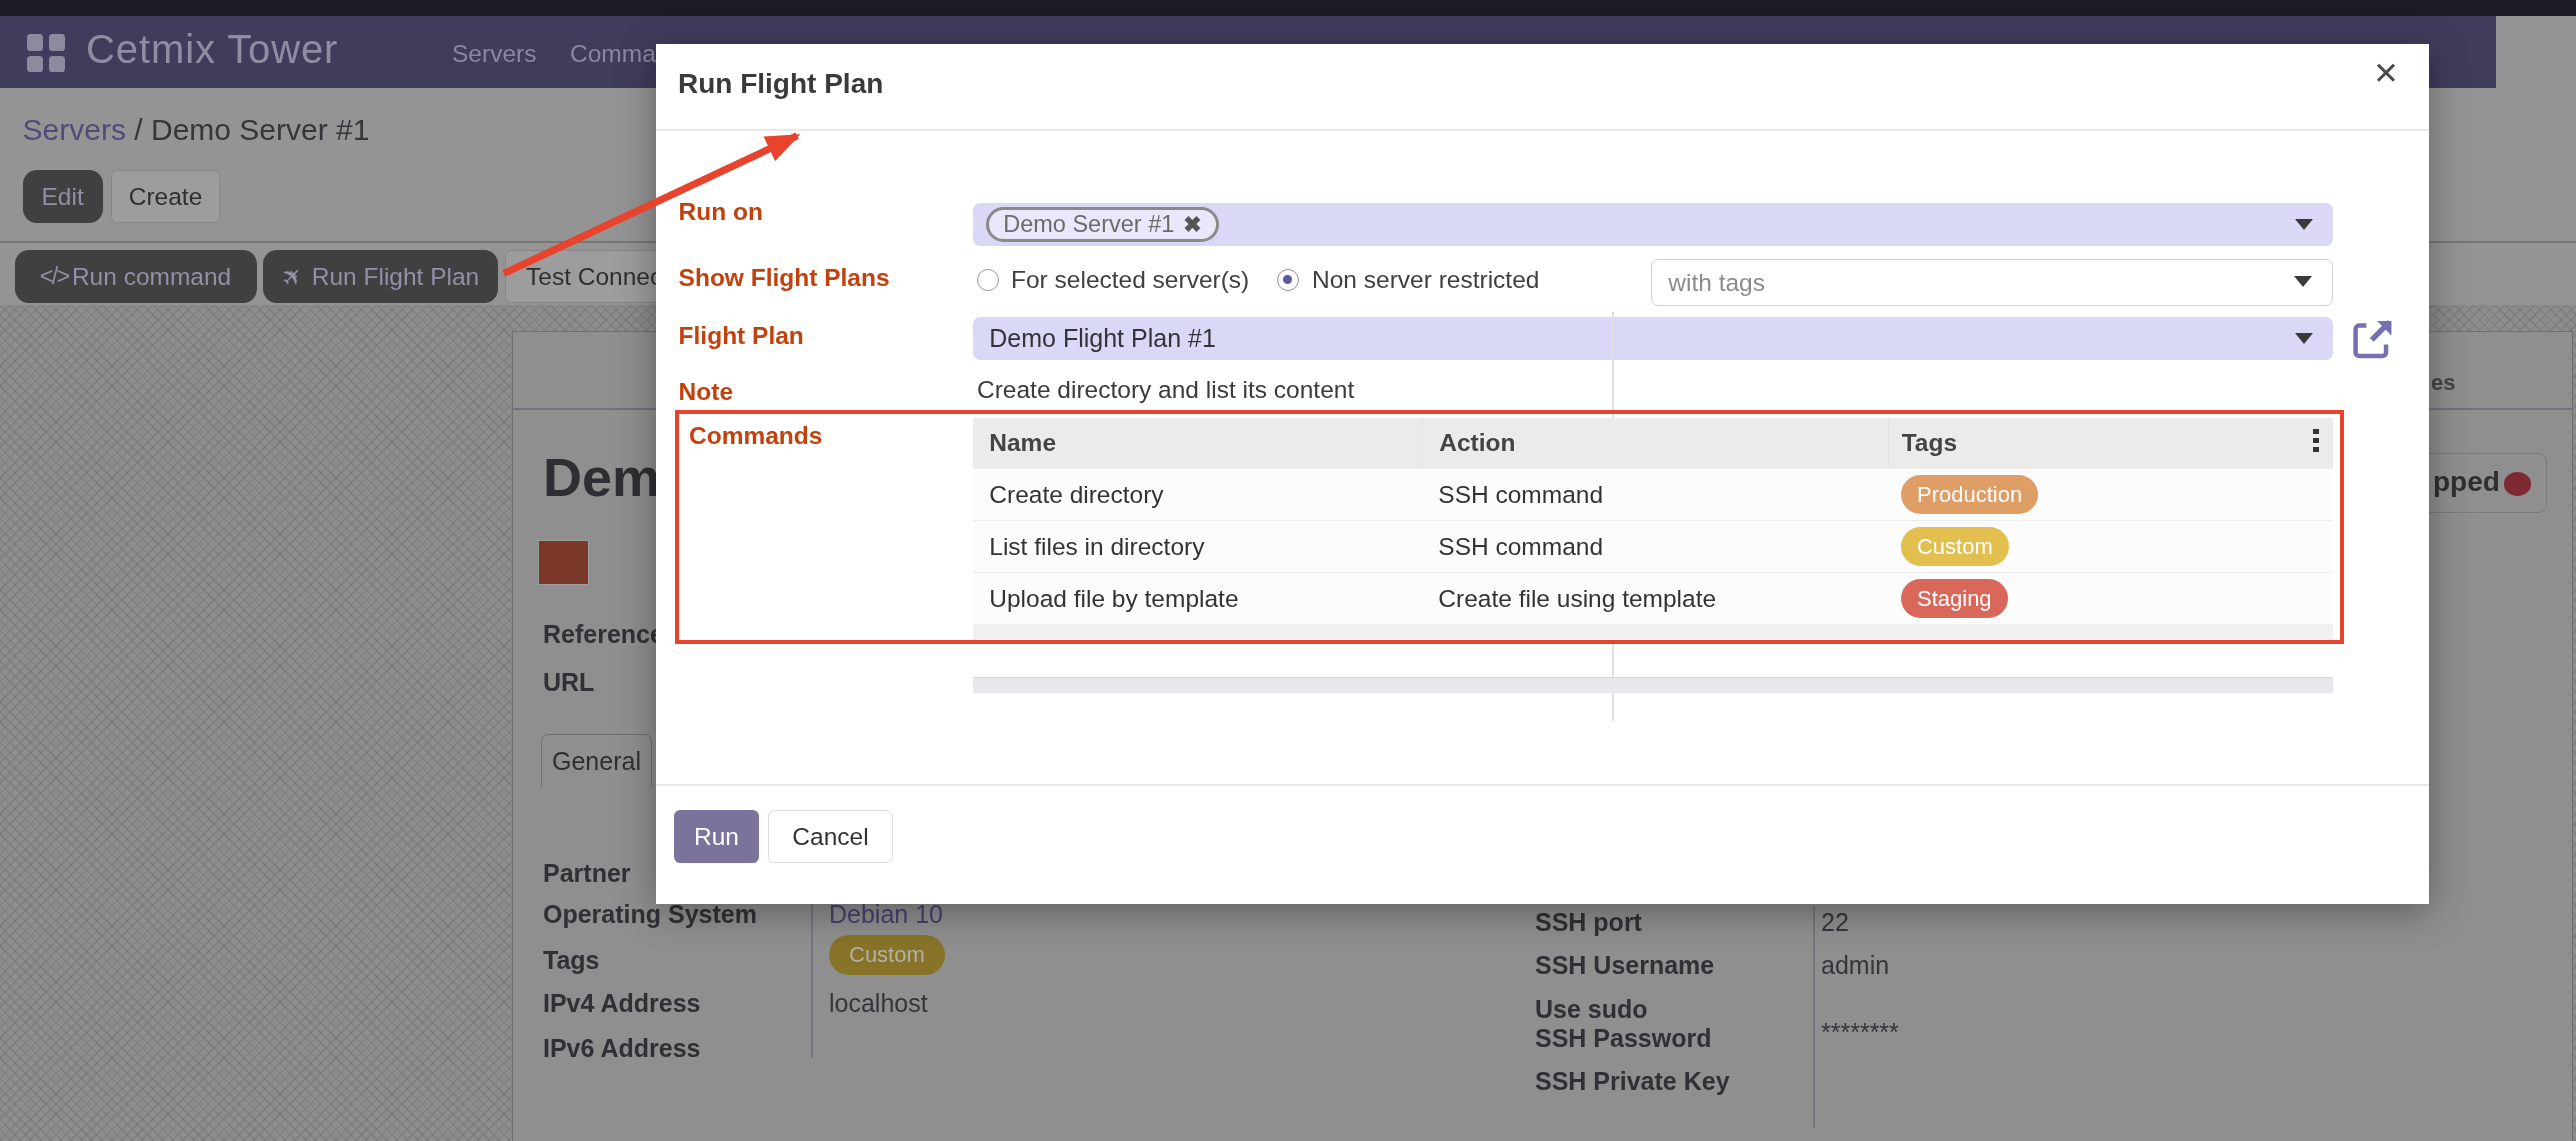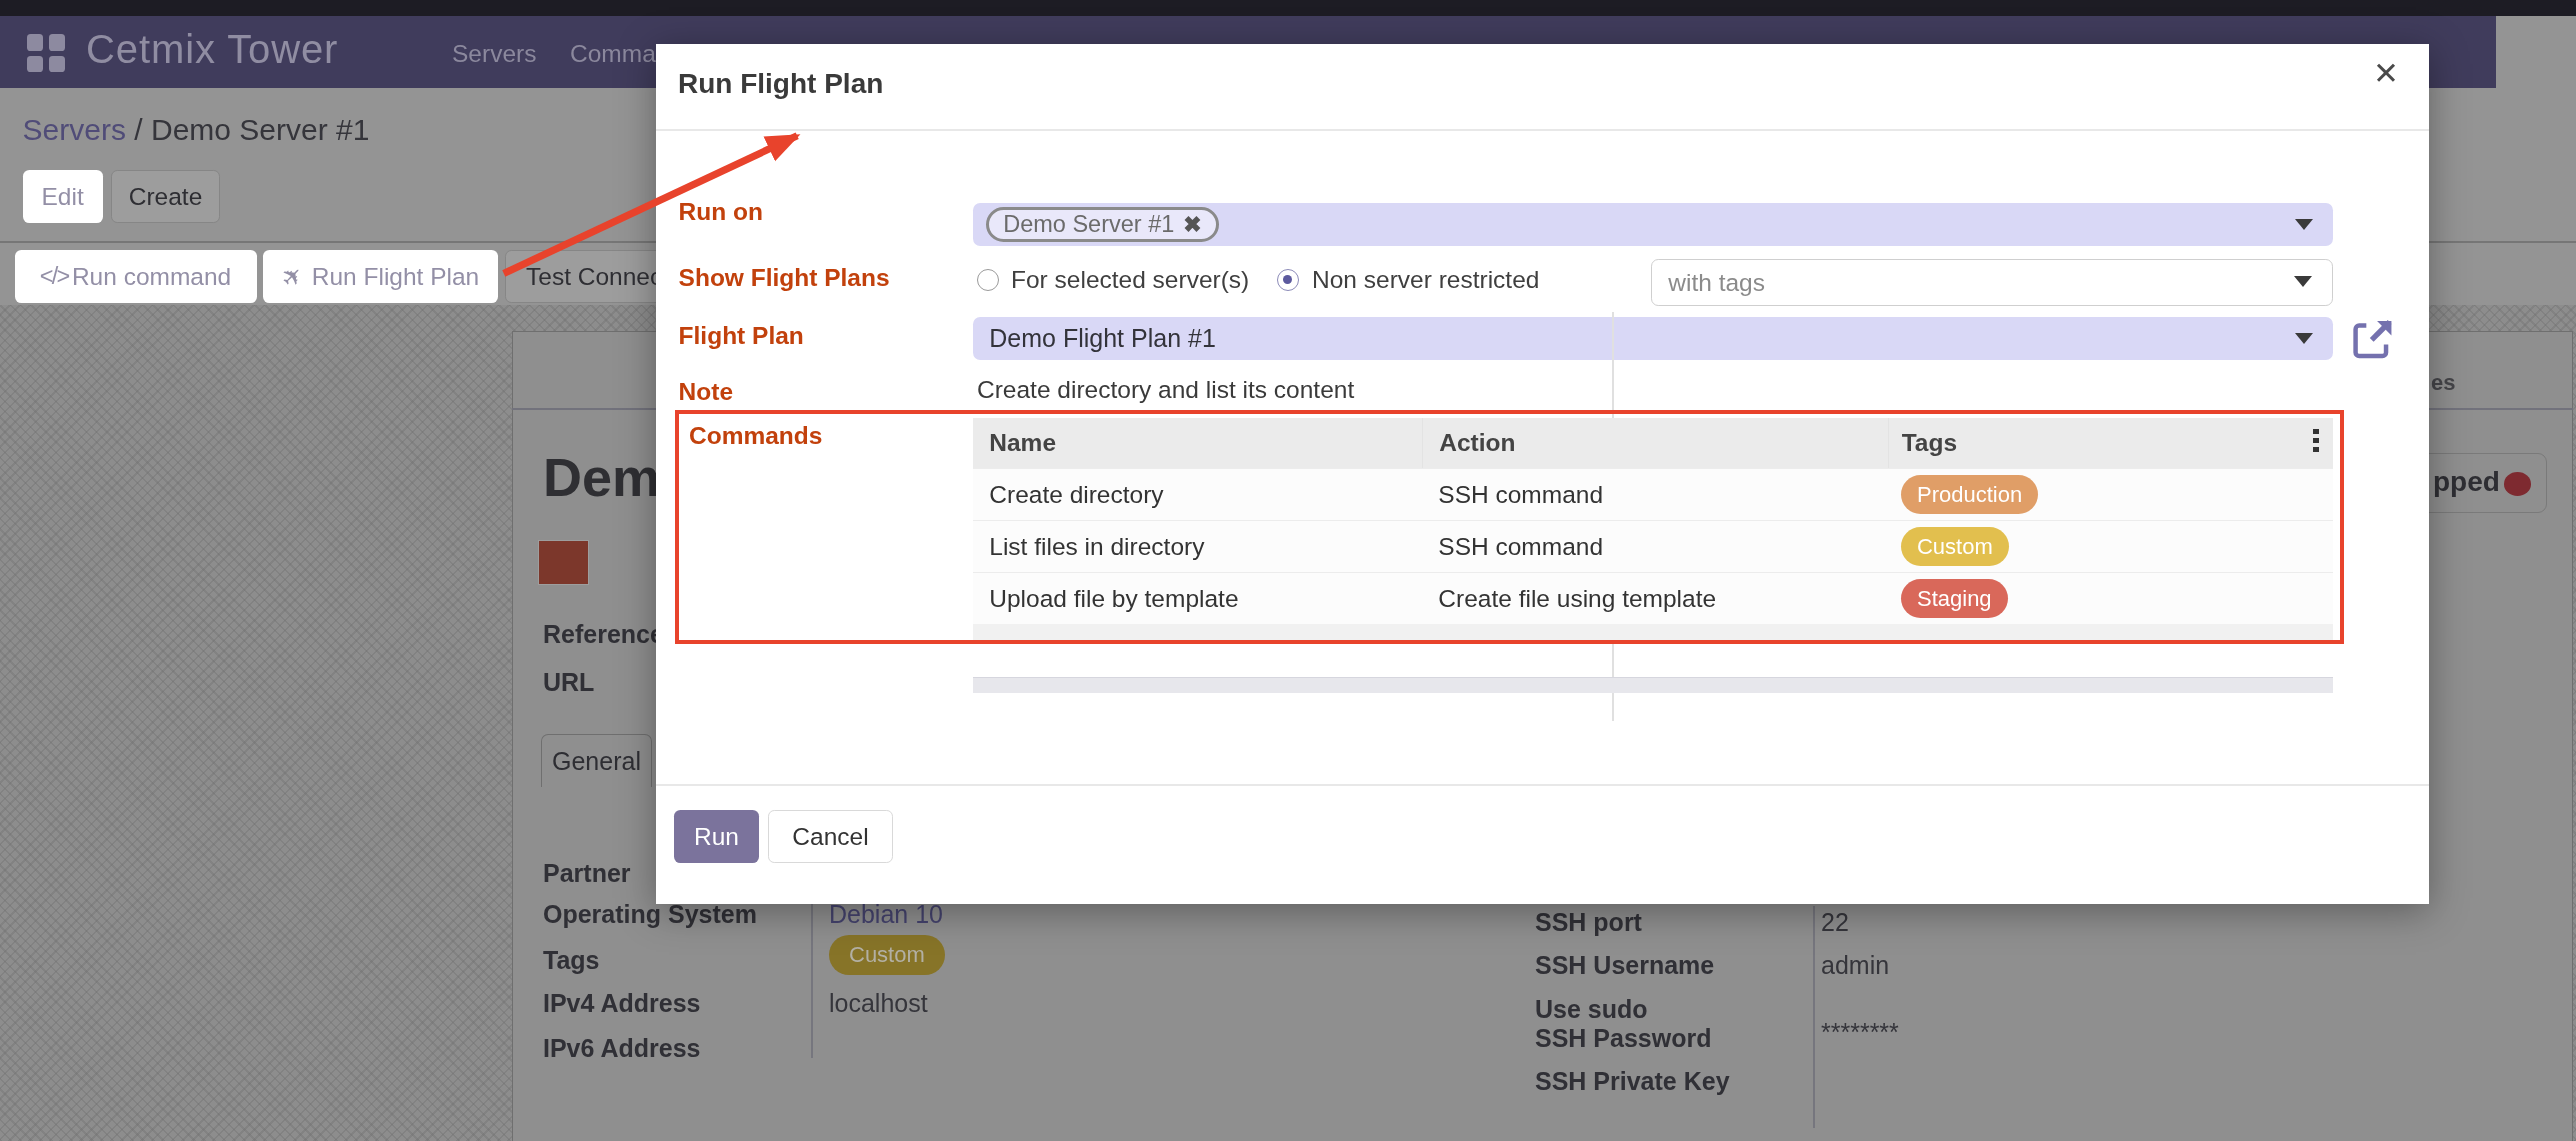--- a/index.html
+++ b/index.html
@@ -15,21 +15,21 @@
              grid-template-columns:16.3px 16.3px;grid-template-rows:16.3px 16.3px;gap:5.4px;}
   .apps-icon span{background:#8d8aa0;border-radius:3.6px;}
   .brand{position:absolute;left:86px;top:11px;font-size:40px;color:#908da2;letter-spacing:0.9px;}
   .navitem{position:absolute;top:23.5px;font-size:24.5px;color:#8b889d;}
 
   
   .breadcrumb{left:22.6px;top:113px;font-size:30px;}
   .breadcrumb .bc-a{color:#504c78;}
   .breadcrumb .bc-rest{color:#35353b;}
   .btn{display:flex;align-items:center;justify-content:center;border-radius:6.3px;font-size:24.5px;}
-  .btn-dim-primary{background:#ffffff;color:#938fa6;}
+  .btn-dim-primary{background:#404040;color:#938fa6;border-radius:14px;}
   .btn-dim-light{background:#9d9d9d;color:#2e2e33;border:1.8px solid #868686;}
   .divider-h{left:0;top:241px;width:2576px;height:1.8px;background:#767676;}
   .hatch{left:0;top:305px;width:2576px;height:836px;background:
      repeating-linear-gradient(45deg,rgba(110,110,110,.35) 0 1.8px,transparent 1.8px 7.2px),
      repeating-linear-gradient(-45deg,rgba(110,110,110,.35) 0 1.8px,transparent 1.8px 7.2px),#8d8d8d;}
   .sheet{left:512px;top:331px;width:2061px;height:811px;background:#8f8f8f;border:1.8px solid #6f6f6f;border-bottom:none;}
   .statline{left:512px;top:408px;width:2061px;height:1.8px;background:#72727c;}
   .bg-heading{left:543px;top:446px;font-size:54px;font-weight:bold;color:#2f2f33;white-space:nowrap;}
   .swatch{left:538px;top:540px;width:51px;height:45px;background:#7c372b;border:1.8px solid #9e9e9e;}
   .bg-label{font-size:25px;font-weight:bold;color:#303036;white-space:nowrap;}

